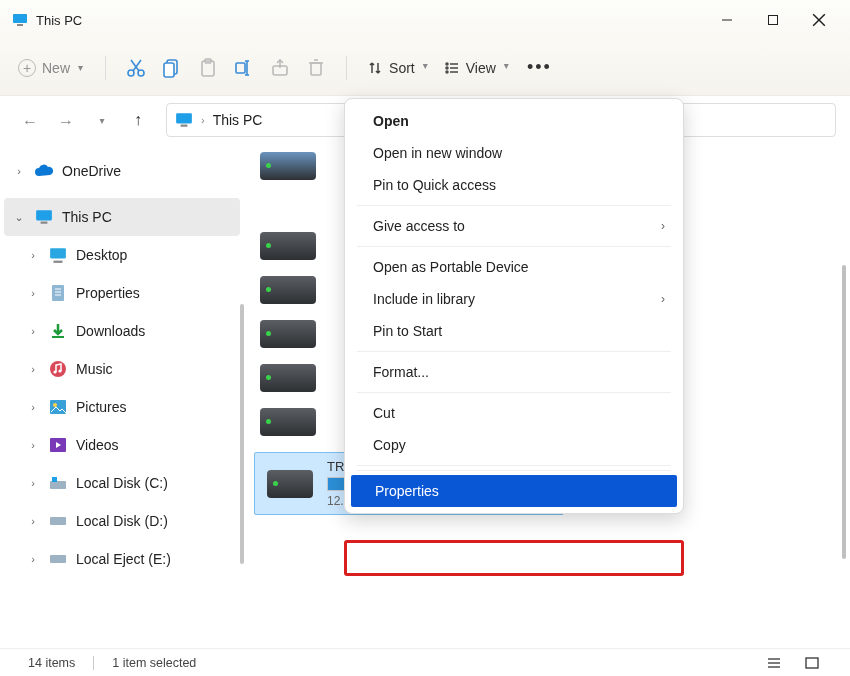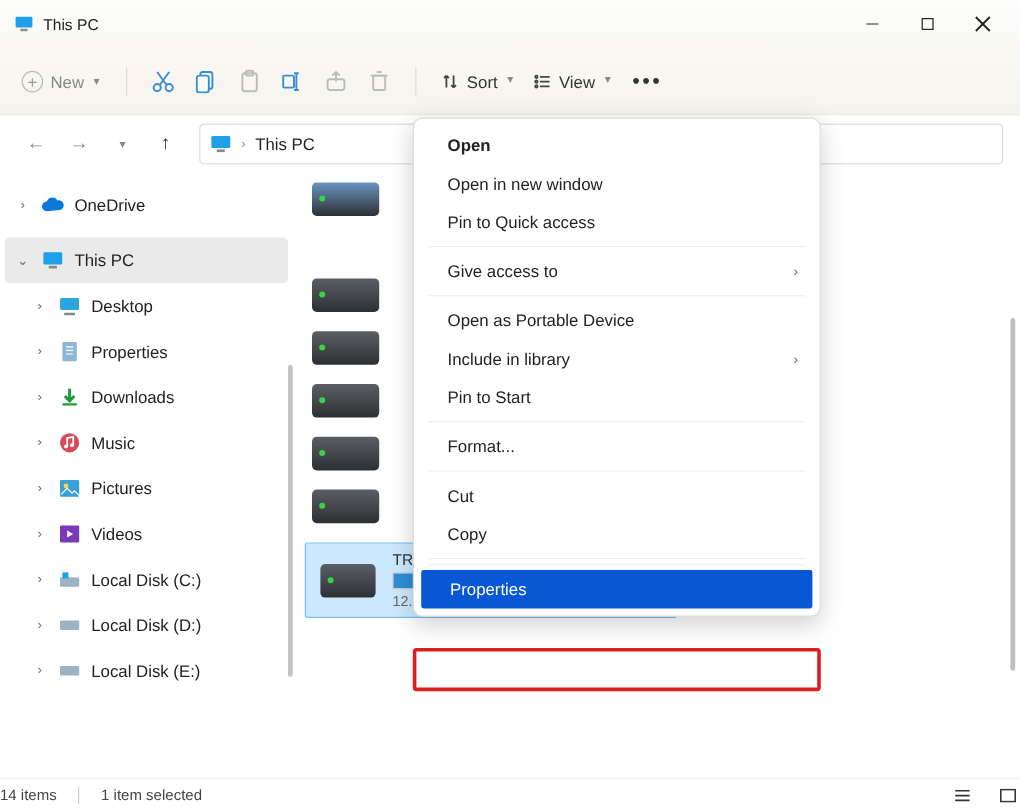--- a/index.html
+++ b/index.html
@@ -41,21 +41,21 @@
 .dbar .fill { height:100%; background:#2c8fd9; }
 .dfree { font-size:12px; color:#666; }
 .scrolltrack { position:absolute; right:0; top:4px; width:4px; height:220px; background:#c4c4c4; border-radius:2px; }
 .ctxmenu { position:absolute; left:344px; top:98px; width:340px; background:#fff; border:1px solid #dcdcdc; border-radius:8px; box-shadow:0 6px 20px rgba(0,0,0,.18); padding:6px 4px; z-index:50; }
 .ctxitem { height:32px; display:flex; align-items:center; padding:0 24px; font-size:14px; color:#222; position:relative; }
 .ctxitem.bold { font-weight:600; }
 .ctxitem .sub { position:absolute; right:14px; color:#666; font-size:12px; }
 .ctxdiv { height:1px; background:#eee; margin:4px 8px; }
 .ctxitem.hl { background:#0a57d6; color:#fff; margin:0 2px; border-radius:2px; }
 .redbox { position:absolute; left:344px; top:540px; width:340px; height:36px; border:3px solid #d81e1e; border-radius:3px; z-index:60; pointer-events:none; }
-.status { position:absolute; bottom:0; left:0; right:0; height:28px; border-top:1px solid #eee; display:flex; align-items:center; padding:0 0; font-size:12.5px; color:#444; gap:18px; }
+.status { position:absolute; bottom:0; left:0; right:0; height:28px; border-top:1px solid #eee; display:flex; align-items:center; padding:0 28px; font-size:12.5px; color:#444; gap:18px; }
 .status .sdiv { width:1px; height:14px; background:#ccc; }
 .status .spacer { flex:1; }
 .vmode { width:20px; height:16px; display:flex; align-items:center; justify-content:center; color:#333; }
 .rscroll { position:absolute; right:4px; top:265px; width:4px; height:294px; background:#bfbfbf; border-radius:2px; }
 </style>
 </head>
 <body>
 
 <div class="titlebar">
   <svg class="icon-pc" viewBox="0 0 16 14">
@@ -273,21 +273,21 @@
         </span>
       <span>Local Disk (D:)</span>
     </div>
     <div class="sbitem" style="padding-left:22px;">
       <span class="sbchev">›</span>
       <span class="sbico">
           <svg width="18" height="10" viewBox="0 0 18 10">
             <rect x="1" y="1" width="16" height="8" rx="1" fill="#9db3c4"></rect>
           </svg>
         </span>
-      <span>Local Disk (E:)</span>
+      <span>Local Eject (E:)</span>
     </div>
     <div class="scrolltrack" style="left:240px;top:160px;height:260px;"></div>
   </div>
 
   <div class="content">
     <div class="drive">
         <div class="drvimg" style="background:linear-gradient(#6a94bf,#2d3033);"></div>
       </div>
     <div style="height:20px"></div>
     <div class="drive">

